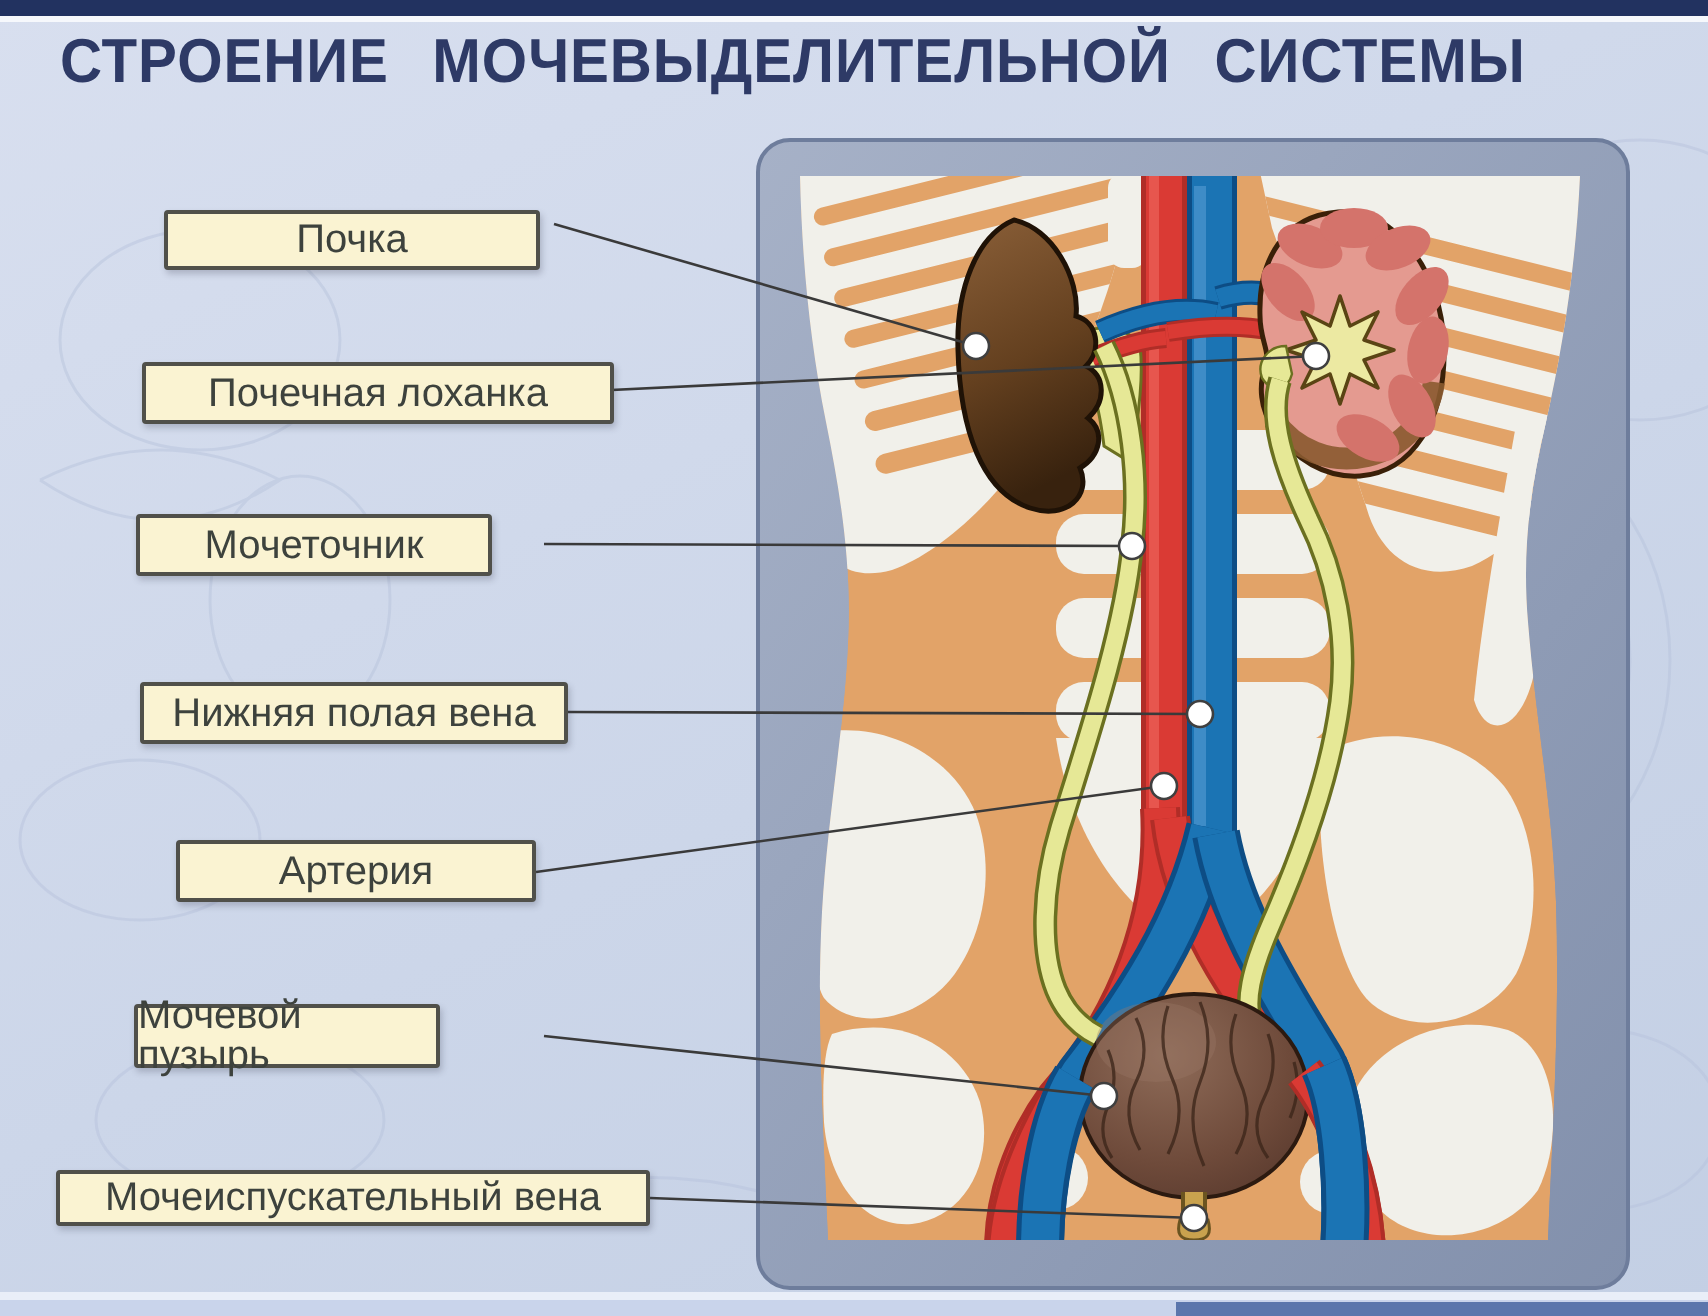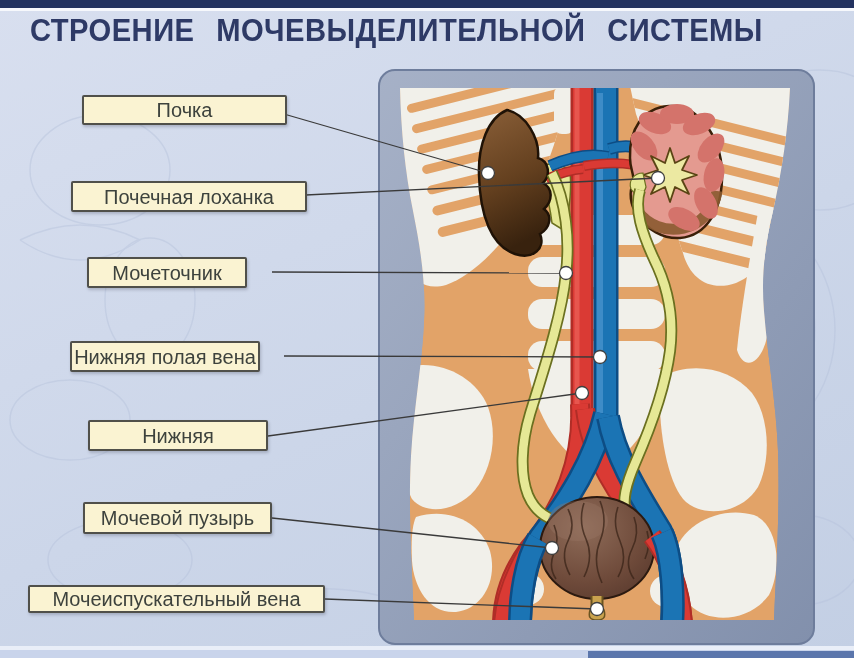--- a/index.html
+++ b/index.html
@@ -253,36 +253,36 @@
     <circle class="pdot" cx="488" cy="173" r="6.5"></circle>
     <circle class="pdot" cx="658" cy="178" r="6.5"></circle>
     <circle class="pdot" cx="566" cy="273" r="6.5"></circle>
     <circle class="pdot" cx="600" cy="357" r="6.5"></circle>
     <circle class="pdot" cx="582" cy="393" r="6.5"></circle>
     <circle class="pdot" cx="552" cy="548" r="6.5"></circle>
     <circle class="pdot" cx="597" cy="609" r="6.5"></circle>
   </g>
 </svg>
 
-<div class="label-box" style="left:82px;top:95px;width:205px;height:30px">
+<div class="label-box" style="left:82px;top:105px;width:188px;height:30px">
   <span>Почка</span>
 </div>
 <div class="label-box" style="left:71px;top:181px;width:236px;height:31px">
   <span>Почечная лоханка</span>
 </div>
-<div class="label-box" style="left:87px;top:257px;width:160px;height:31px">
+<div class="label-box" style="left:68px;top:257px;width:178px;height:31px">
   <span>Мочеточник</span>
 </div>
-<div class="label-box" style="left:70px;top:341px;width:190px;height:31px">
+<div class="label-box" style="left:70px;top:341px;width:214px;height:31px">
   <span>Нижняя полая вена</span>
 </div>
 <div class="label-box" style="left:88px;top:420px;width:180px;height:31px">
-  <span>Нижняя</span>
-</div>
-<div class="label-box" style="left:83px;top:502px;width:189px;height:32px">
+  <span>Артерия</span>
+</div>
+<div class="label-box" style="left:67px;top:502px;width:153px;height:32px">
   <span>Мочевой пузырь</span>
 </div>
 <div class="label-box" style="left:28px;top:585px;width:297px;height:28px">
   <span>Мочеиспускательный вена</span>
 </div>
 
 <div class="footline"></div>
 <div class="footband"></div>
 <div class="footbar"></div>
 

